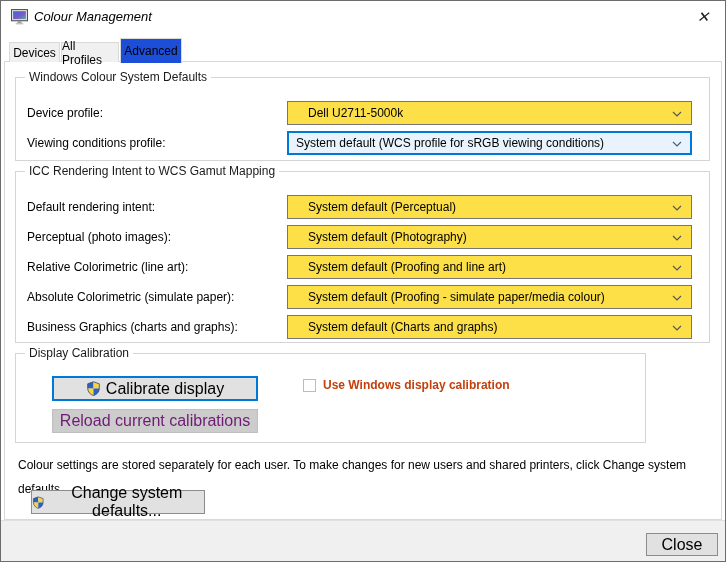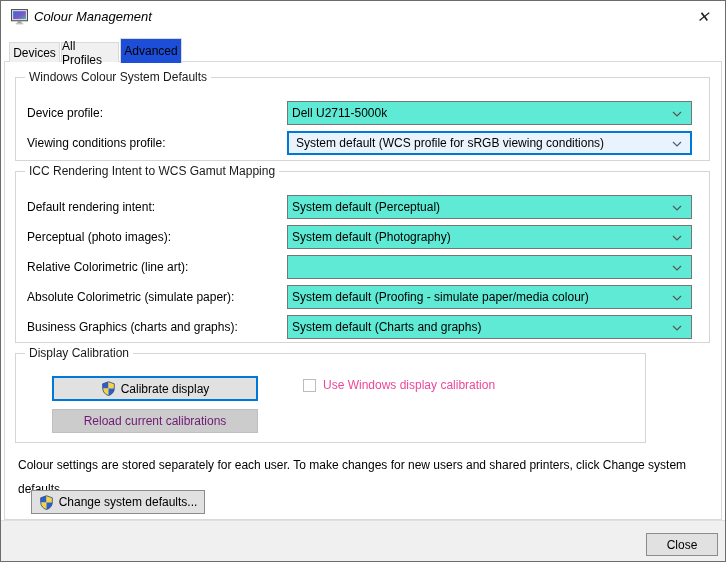--- a/index.html
+++ b/index.html
@@ -34,38 +34,38 @@
   .groupbox { position:absolute; border:1px solid #d5d5d5; background:#fff; z-index:3; }
   .groupbox-label { position:absolute; top:-8px; left:9px; background:#fff;
                     padding:0 4px; font-size:12px; color:#1a1a1a; white-space:nowrap; }
   .g1 { left:14px; top:76px; width:695px; height:84px; }
   .g2 { left:14px; top:170px; width:695px; height:172px; }
   .g3 { left:14px; top:352px; width:631px; height:90px; }
 
   .field-label { position:absolute; left:11px; font-size:12px; color:#000; white-space:nowrap; }
 
   .combo { position:absolute; left:271px; width:405px; height:24px;
-           background:#5eead4; border:1px solid #767676;
-           display:flex; align-items:center; padding:0 26px 0 4px; cursor:default; }
+           background:#fde047; border:1px solid #767676;
+           display:flex; align-items:center; padding:0 26px 0 20px; cursor:default; }
   .combo.focused { background:#e9f3fd; border:2px solid #0078d7; padding:0 25px 0 7px; }
   .combo-text { font-size:12px; color:#000; white-space:nowrap; overflow:hidden; }
   .combo-chevron { position:absolute; right:9px; top:9px; }
   .combo.focused .combo-chevron { right:8px; top:8px; }
 
   .btn { display:flex; align-items:center; justify-content:center; gap:5px;
-         background:#e1e1e1; border:1px solid #8c8c8c; font-size:12px;
+         background:#e1e1e1; border:1px solid #8c8c8c; font-size:16px;
          color:#000; cursor:default; }
   .btn-calibrate { position:absolute; left:36px; top:22px; width:206px; height:25px;
                    border:2px solid #0078d7; }
   .btn-reload { position:absolute; left:36px; top:55px; width:206px; height:24px;
                 background:#cccccc; border:1px solid #bfbfbf; color:#701a75; }
   .checkbox-row { position:absolute; left:287px; top:24px; display:flex;
                   align-items:center; gap:7px; }
   .checkbox-box { width:13px; height:13px; background:#fefefe; border:1px solid #bcbcbc; }
-  .checkbox-label { font-size:12px; color:#ec4899; white-space:nowrap; }
+  .checkbox-label { font-size:12px; color:#c2410c; white-space:nowrap;font-weight:bold; }
 
   .footer-note { position:absolute; left:17px; top:452px; width:688px;
                  font-size:12px; line-height:24px; color:#000; z-index:3; }
   .btn-change-defaults { position:absolute; left:30px; top:489px; width:174px;
                          height:24px; z-index:3; }
 
   .dialog-footer { position:absolute; left:0; right:0; top:519px; bottom:0;
                    background:#f0f0f0; border-top:1px solid #dfdfdf; }
   .btn-close { position:absolute; left:645px; top:532px; width:72px; height:23px; z-index:5; }
 </style>
@@ -138,20 +138,21 @@
     <span class="field-label" style="top:58px">Perceptual (photo images):</span>
     <div class="combo" style="top:53px">
       <span class="combo-text">System default (Photography)</span>
       <svg class="combo-chevron" width="10" height="6">
         <polyline points="1,1 5,5 9,1" fill="none" stroke="#575757" stroke-width="1.2"></polyline>
       </svg>
     </div>
 
     <span class="field-label" style="top:88px">Relative Colorimetric (line art):</span>
     <div class="combo" style="top:83px">
+      <span class="combo-text">System default (Proofing and line art)</span>
       <svg class="combo-chevron" width="10" height="6">
         <polyline points="1,1 5,5 9,1" fill="none" stroke="#575757" stroke-width="1.2"></polyline>
       </svg>
     </div>
 
     <span class="field-label" style="top:118px">Absolute Colorimetric (simulate paper):</span>
     <div class="combo" style="top:113px">
       <span class="combo-text">System default (Proofing - simulate paper/media colour)</span>
       <svg class="combo-chevron" width="10" height="6">
         <polyline points="1,1 5,5 9,1" fill="none" stroke="#575757" stroke-width="1.2"></polyline>

